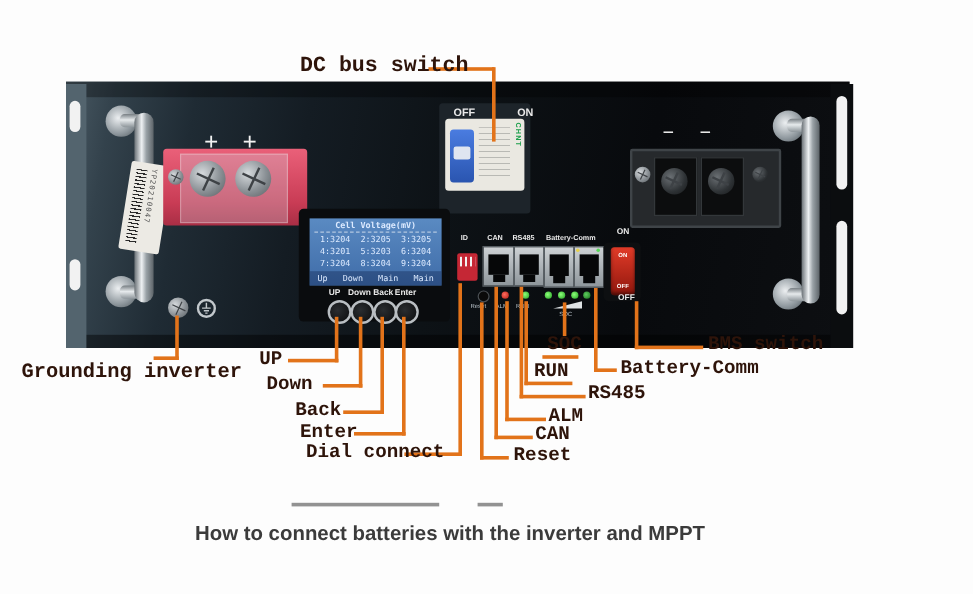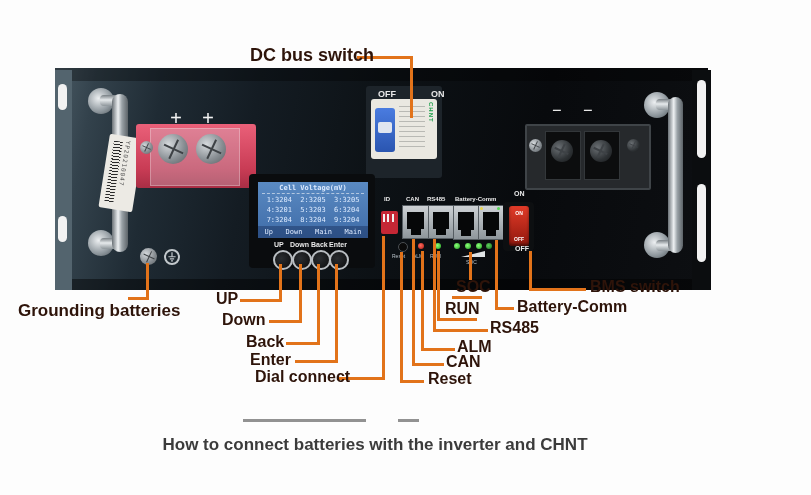--- a/index.html
+++ b/index.html
@@ -1,19 +1,19 @@
 <!DOCTYPE html>
 <html><head>
 <meta charset="utf-8">
 <style>
   html,body{margin:0;padding:0;background:#fff;}
   #scene{position:relative;width:811px;height:495px;background:#fdfdfd;overflow:hidden;
          font-family:"Liberation Sans",sans-serif;}
   
-  .lbl{position:absolute;font-family:Liberation Sans, sans-serif;font-weight:bold;
+  .lbl{position:absolute;font-family:Liberation Mono, monospace;font-weight:bold;
        color:#2e140a;font-size:16px;white-space:nowrap;line-height:1.05;}
   
   .oline{position:absolute;background:#e2731a;}
   
   .rack{position:absolute;left:55px;top:68px;width:653px;height:222px;
         background:linear-gradient(100deg,#4a5a64 0%,#33424c 6%,#1f2b34 16%,#141c23 30%,
                    #0d1216 48%,#080a0d 72%,#0d0f12 100%);}
   .shade-top{position:absolute;left:55px;top:68px;width:653px;height:13px;background:rgba(0,0,0,.32);}
   .shade-bot{position:absolute;left:55px;top:279px;width:653px;height:11px;background:rgba(0,0,0,.45);}
   .earL{position:absolute;left:55px;top:70px;width:17px;height:220px;background:#53646e;}
@@ -248,32 +248,32 @@
   <div class="oline" style="left:437px;top:251px;width:3px;height:70px;"></div>
   <div class="oline" style="left:437px;top:318px;width:40px;height:3px;"></div>
   <div class="oline" style="left:469px;top:252px;width:3px;height:28px;"></div>
   <div class="oline" style="left:452px;top:296px;width:30px;height:3px;"></div>
   <div class="oline" style="left:495px;top:240px;width:3px;height:70px;"></div>
   <div class="oline" style="left:495px;top:307px;width:19px;height:3px;"></div>
   <div class="oline" style="left:529px;top:251px;width:3px;height:40px;"></div>
   <div class="oline" style="left:529px;top:288px;width:57px;height:3px;"></div>
 
   <div class="lbl" style="left:250px;top:46px;font-size:18px;">DC bus switch</div>
-  <div class="lbl" style="left:18px;top:302px;font-size:17px;">Grounding batteries</div>
+  <div class="lbl" style="left:18px;top:302px;font-size:17px;">Grounding inverter</div>
   <div class="lbl" style="left:216px;top:291px;">UP</div>
   <div class="lbl" style="left:222px;top:312px;">Down</div>
   <div class="lbl" style="left:246px;top:334px;">Back</div>
   <div class="lbl" style="left:250px;top:352px;">Enter</div>
   <div class="lbl" style="left:255px;top:369px;">Dial connect</div>
   <div class="lbl" style="left:428px;top:371px;">Reset</div>
   <div class="lbl" style="left:446px;top:354px;">CAN</div>
   <div class="lbl" style="left:457px;top:339px;">ALM</div>
   <div class="lbl" style="left:490px;top:320px;">RS485</div>
   <div class="lbl" style="left:445px;top:301px;">RUN</div>
   <div class="lbl" style="left:456px;top:279px;">SOC</div>
   <div class="lbl" style="left:517px;top:299px;">Battery-Comm</div>
   <div class="lbl" style="left:590px;top:279px;">BMS switch</div>
 
   <div class="artifact" style="left:243px;width:123px;"></div>
   <div class="artifact" style="left:398px;width:21px;"></div>
 
-  <div class="caption">How to connect batteries with the inverter and CHNT</div>
+  <div class="caption">How to connect batteries with the inverter and MPPT</div>
 </div>
 
 </body></html>

